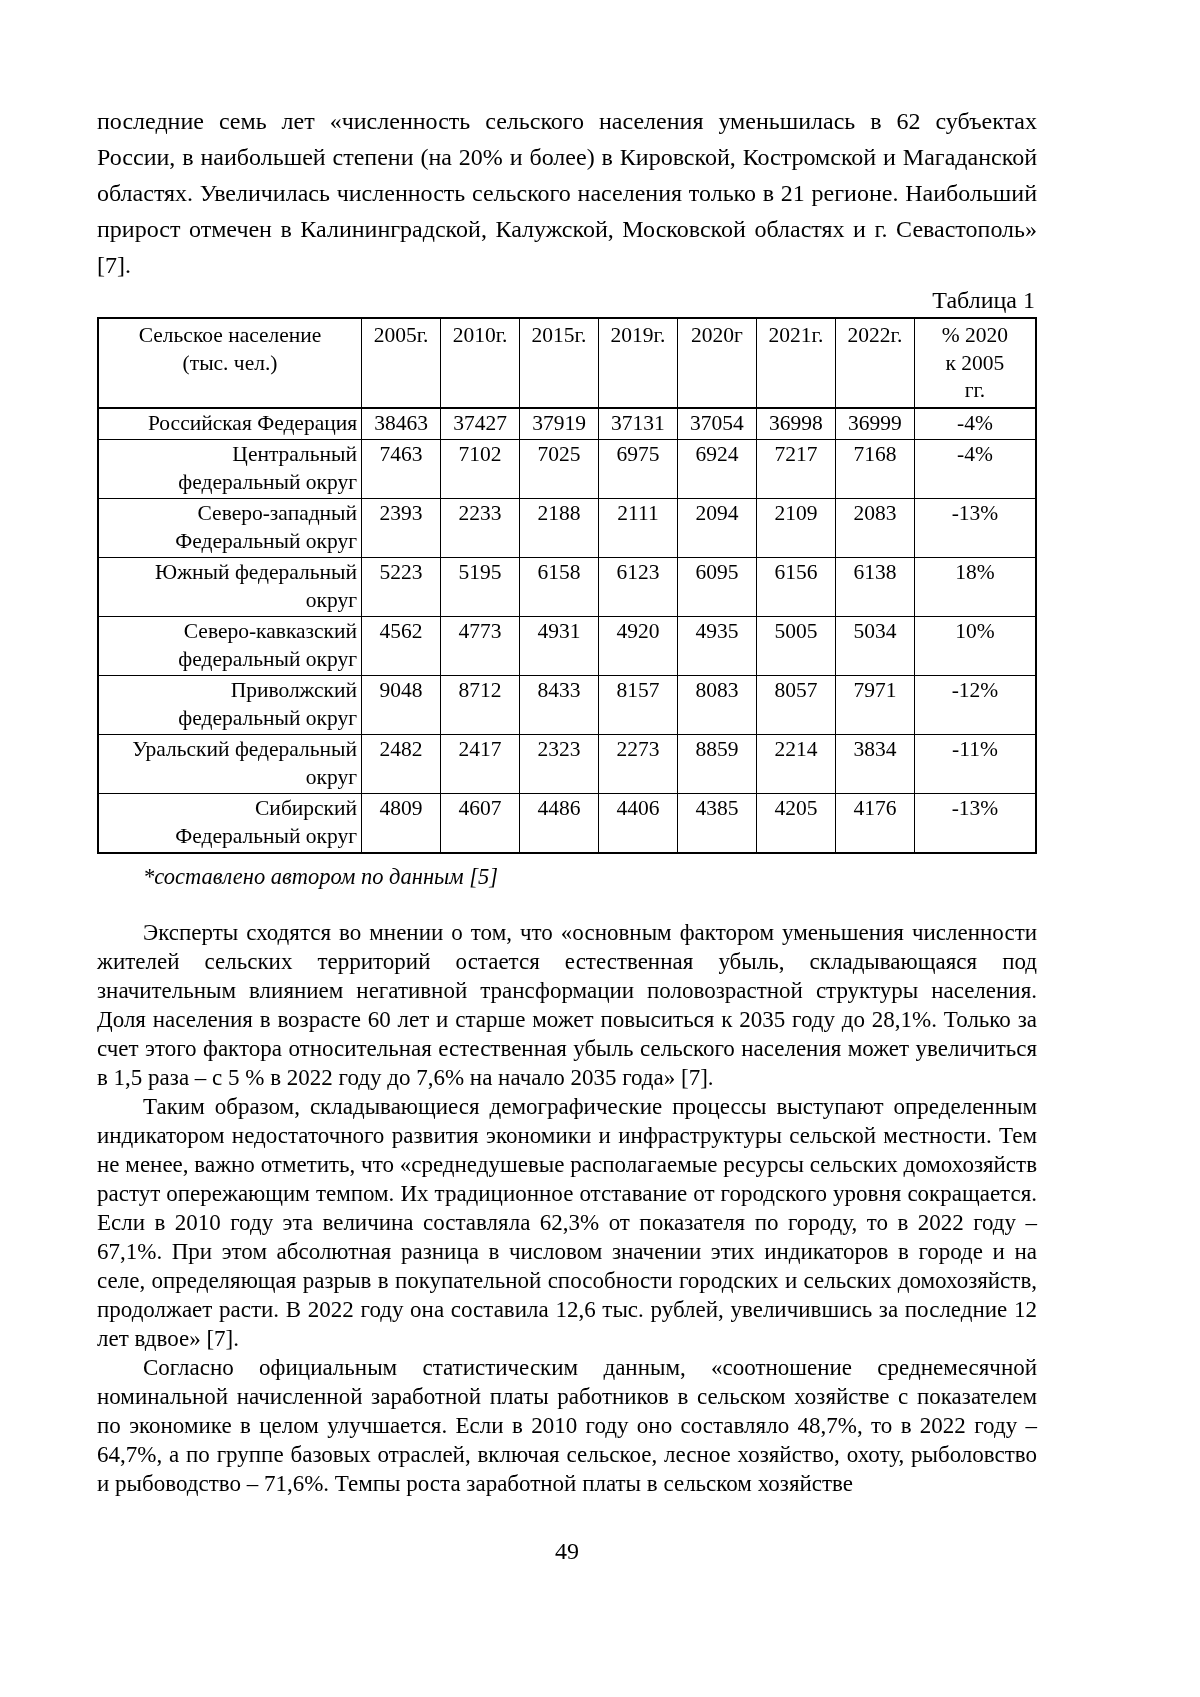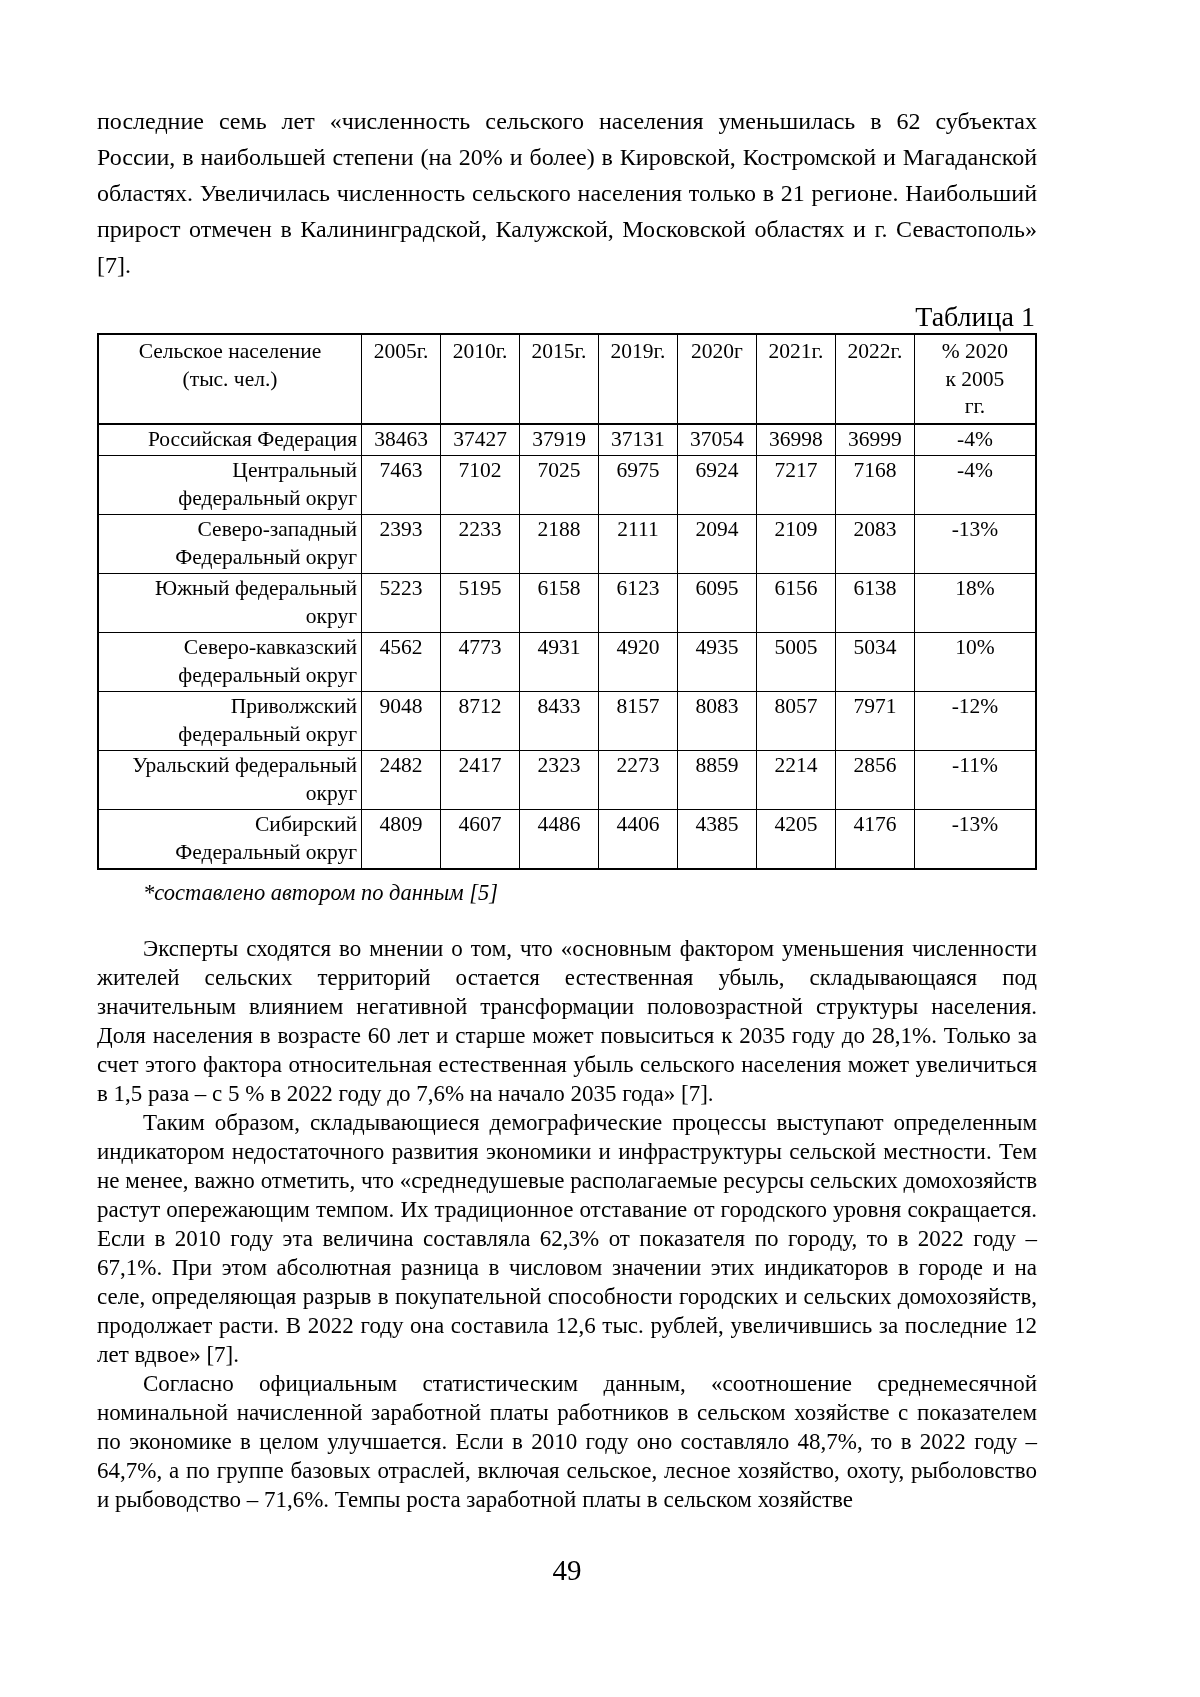--- a/index.html
+++ b/index.html
@@ -8,21 +8,21 @@
     background: #ffffff; color: #000000;
     font-family: "Liberation Serif", "DejaVu Serif", serif;
     padding: 103px 95px 14px 97px;
     position: relative;
     overflow: hidden;
   }
   .intro {
     font-size: 24px; line-height: 36px; text-align: justify; margin: 0;
   }
   .caption {
-    font-size: 28px; line-height: 33px; text-align: right; margin: 17px 2px 0 0;
+    font-size: 24px; line-height: 33px; text-align: right; margin: 1px 2px 0 0;
   }
   .tbl-title {
     font-size: 24px; line-height: 30px; text-align: center; margin: 0 0 11px 0;
   }
   table.demo {
     width: 100%; border-collapse: collapse; table-layout: fixed;
     border: 2.5px solid #000;
   }
   .demo th, .demo td {
     border: 1.6px solid #000;
@@ -35,21 +35,21 @@
   .demo td.lbl { text-align: right; padding-left: 9px; }
   .footnote {
     font-style: italic; font-size: 22.5px; line-height: 28px;
     margin: 9px 0 27px 46px;
   }
   .para {
     font-size: 23px; line-height: 29px; text-align: justify;
     text-indent: 46px; margin: 0;
   }
   .pagenum {
-    text-align: center; font-size: 29px; margin-top: 40px;
+    text-align: center; font-size: 24px; margin-top: 40px;
   }
 </style>
 </head>
 <body>
 
 <div class="page">
 
   <p class="intro">последние семь лет «численность сельского населения уменьшилась в 62 субъектах России, в наибольшей степени (на 20% и более) в Кировской, Костромской и Магаданской областях. Увеличилась численность сельского населения только в 21 регионе. Наибольший прирост отмечен в Калининградской, Калужской, Московской областях и г. Севастополь» [7].</p>
 
   <div class="caption">Таблица 1</div>
@@ -157,21 +157,21 @@
       </tr>
       <tr>
         <td class="lbl">Уральский федеральный
 округ</td>
         <td>2482</td>
         <td>2417</td>
         <td>2323</td>
         <td>2273</td>
         <td>8859</td>
         <td>2214</td>
-        <td>2856</td>
+        <td>3834</td>
         <td>-11%</td>
       </tr>
       <tr>
         <td class="lbl">Сибирский
 Федеральный округ</td>
         <td>4809</td>
         <td>4607</td>
         <td>4486</td>
         <td>4406</td>
         <td>4385</td>

